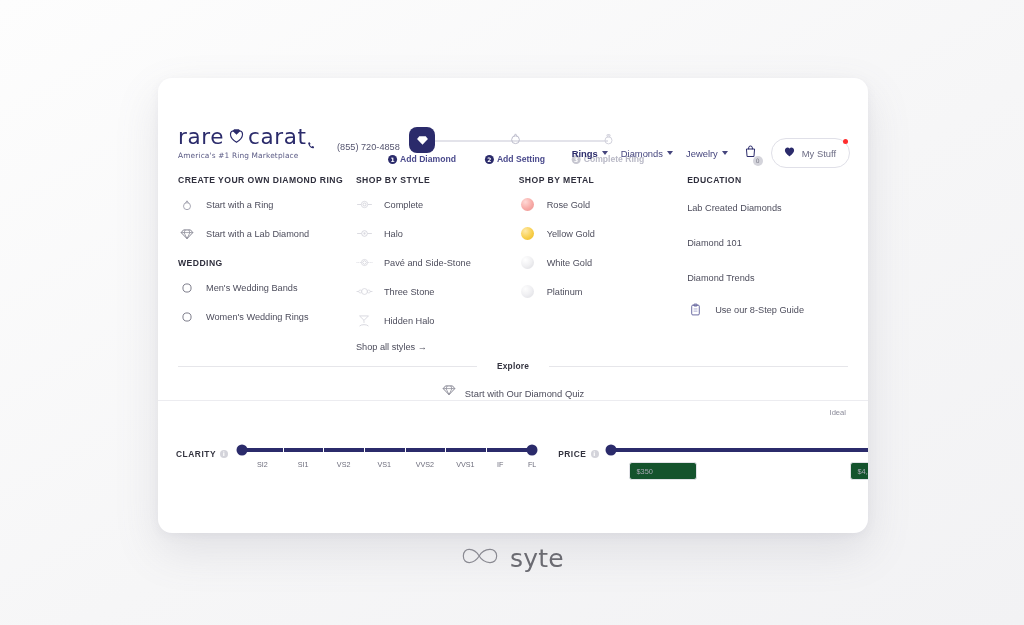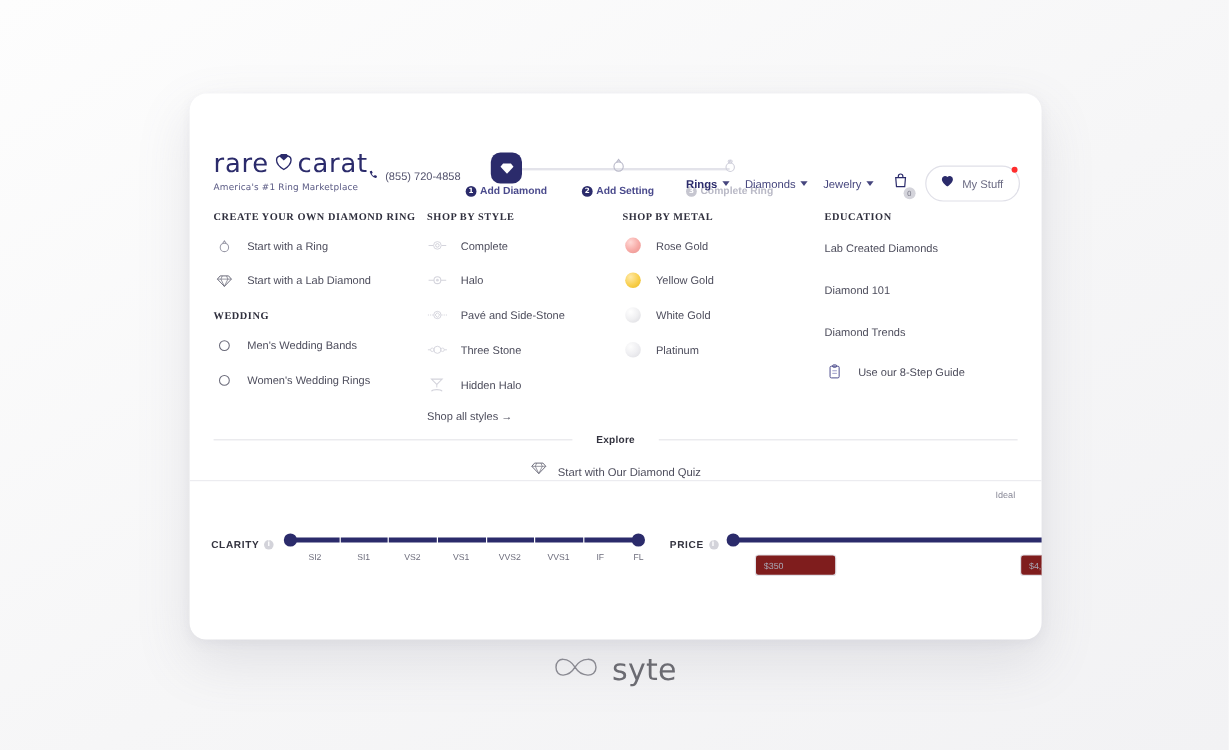--- a/index.html
+++ b/index.html
@@ -37,21 +37,21 @@
     font-family: "DejaVu Sans", sans-serif; font-weight: 400;
   }
   .logo-word .seg { line-height: 1; }
   .logo-heart { margin: 0 3px 0 4px; display: block; }
   .logo-sub {
     margin-top: 2px; color: #5a5a84; font-size: 7.4px; letter-spacing: .15px;
     font-family: "DejaVu Sans", sans-serif;
   }
   .phone {
     position: absolute; left: 148px; top: 63px;
-    display: flex; align-items: center; gap: 5px;
+    display: flex; align-items: center; gap: 21px;
     color: #55556f; font-size: 9.2px;
   }
   .phone-icon { color: #2b2b6b; }
 
   
   .stepper { position: absolute; left: 236px; top: 48px; width: 240px; height: 36px; }
   .step-track {
     position: absolute; top: 14px; left: 28px; width: 186px; height: 1.6px;
     background: #e3e3ea;
   }
@@ -110,21 +110,20 @@
   .menu { position: absolute; left: 0; top: 96px; width: 100%; padding: 0 20px; }
   .cols { display: flex; }
   .col-1 { width: 188px; }
   .col-2 { width: 172px; }
   .col-3 { width: 178px; }
   .col-4 { width: 170px; }
   .col-head {
     font-size: 8.6px; font-weight: 700; letter-spacing: .45px;
     color: #2f2f3d; text-transform: uppercase; line-height: 1.45;
     margin-bottom: 11px;
-    font-family: Liberation Serif, serif;
   }
   .col-head.mt { margin-top: 16px; }
   .mrow {
     display: flex; align-items: center; gap: 11px;
     margin-bottom: 14px; min-height: 15px;
   }
   .mrow .ico { width: 17px; display: flex; justify-content: center; flex: 0 0 17px; }
   .mrow .lbl { font-size: 9.2px; color: #4d4d5c; }
   .edu-row { margin-bottom: 17px; }
   .edu-row .lbl { font-size: 9.2px; color: #4d4d5c; }
@@ -184,21 +183,21 @@
   .s-ticklabels { position: relative; height: 14px; margin-top: 8px; }
   .s-ticklabels span {
     position: absolute; transform: translateX(-50%);
     font-size: 7.2px; color: #6d6d7c; white-space: nowrap;
   }
   .price-inputs {
     position: relative; margin-top: 10px; height: 18px;
   }
   .p-input {
     position: absolute; width: 68px; height: 18px;
-    border: 1px solid #e2e2e8; border-radius: 3px; background: #7f1d1d;
+    border: 1px solid #e2e2e8; border-radius: 3px; background: #14532d;
     display: flex; align-items: center; padding-left: 7px;
     font-size: 7.4px; color: #a9a9b6;
   }
   .p-input.left { left: 18px; }
   .p-input.right { left: 239px; }
 
   
   .footer {
     position: absolute; left: 0; right: 0; top: 543px;
     display: flex; align-items: center; justify-content: center; gap: 10px;

